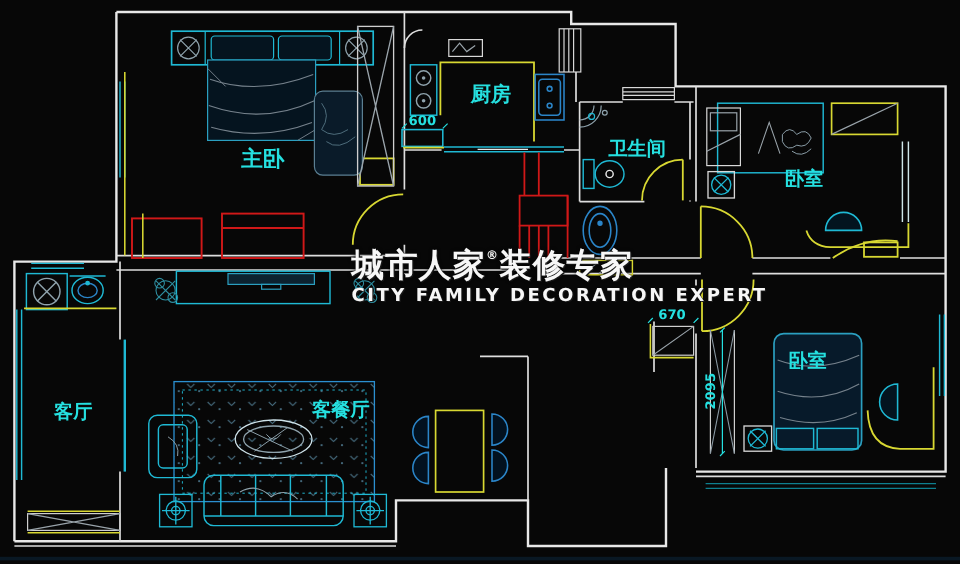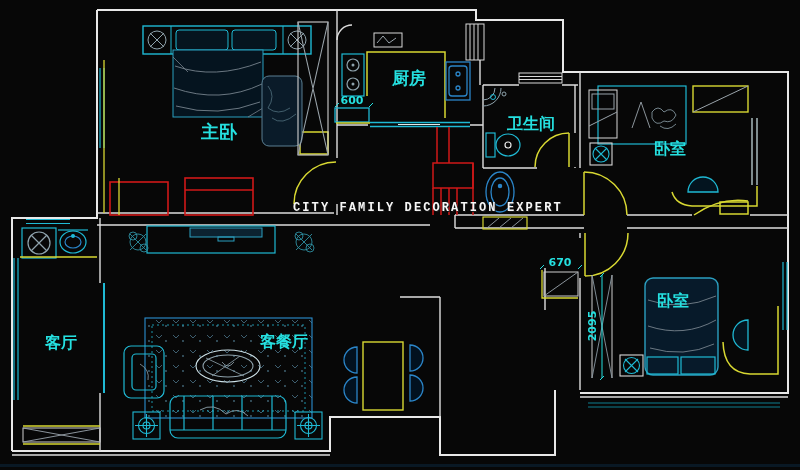--- a/index.html
+++ b/index.html
@@ -4,22 +4,22 @@
 <style>
   html,body{margin:0;padding:0;background:#000;}
   #stage{position:relative;width:800px;height:470px;background:#070707;overflow:hidden;
          font-family:"DejaVu Sans",sans-serif;}
   #plan{position:absolute;left:0;top:0;}
   .watermark{position:absolute;left:293px;top:200px;color:#f7f7f7;z-index:5;
              text-align:left;pointer-events:none;}
   .wm-cn{font-size:27px;font-weight:bold;letter-spacing:1px;line-height:28px;white-space:nowrap;
          text-shadow:1px 1px 0 #1a1a1a,0 0 3px rgba(0,0,0,.9);}
   .wm-cn sup{font-size:10px;vertical-align:14px;}
-  .wm-en{font-size:12px;font-weight:bold;letter-spacing:2.1px;margin-top:1px;white-space:nowrap;
-         text-shadow:1px 1px 0 #1a1a1a;font-family:Liberation Mono, monospace;}
+  .wm-en{font-size:15px;font-weight:bold;letter-spacing:2.1px;margin-top:1px;white-space:nowrap;
+         text-shadow:1px 1px 0 #1a1a1a;}
   text.room{fill:#25e0e0;font-weight:bold;font-family:"DejaVu Sans",sans-serif;}
   text.dim{fill:#25e0e0;font-weight:bold;font-size:11px;font-family:"DejaVu Sans",sans-serif;}
 </style>
 </head>
 <body>
 
 <div id="stage">
 
 <svg id="plan" width="800" height="470" viewBox="0 0 800 470">
   <defs>
@@ -341,16 +341,17 @@
     <text class="room" x="673" y="306" font-size="16">卧室</text>
     <text class="dim" x="352" y="104">600</text>
     <text class="dim" x="560" y="266">670</text>
     <text class="dim" transform="translate(596,326) rotate(-90)">2095</text>
   </g>
 
   <rect x="0" y="464" width="800" height="3" fill="#0a2030" opacity="0.7"></rect>
 </svg>
 
 <div class="watermark">
+  <div class="wm-cn"><span>城市人家</span><sup>®</sup><span>装修专家</span></div>
   <div class="wm-en">CITY FAMILY DECORATION EXPERT</div>
 </div>
 
 </div>
 
 </body></html>

